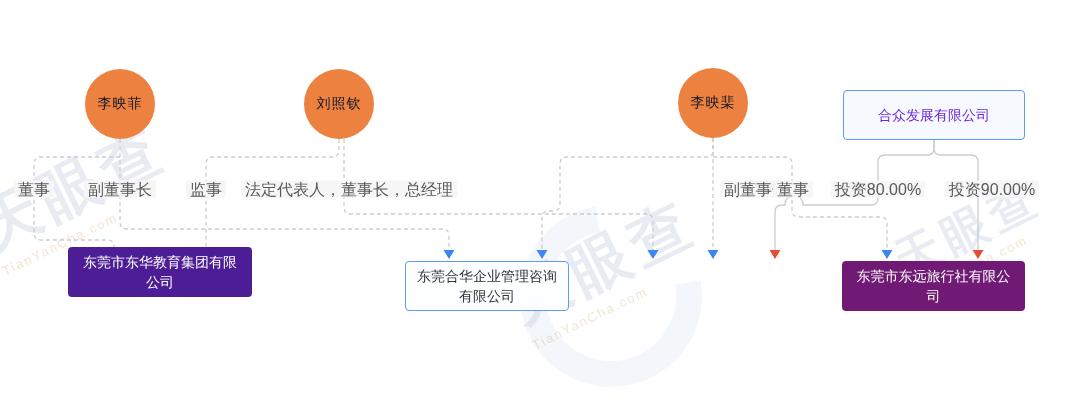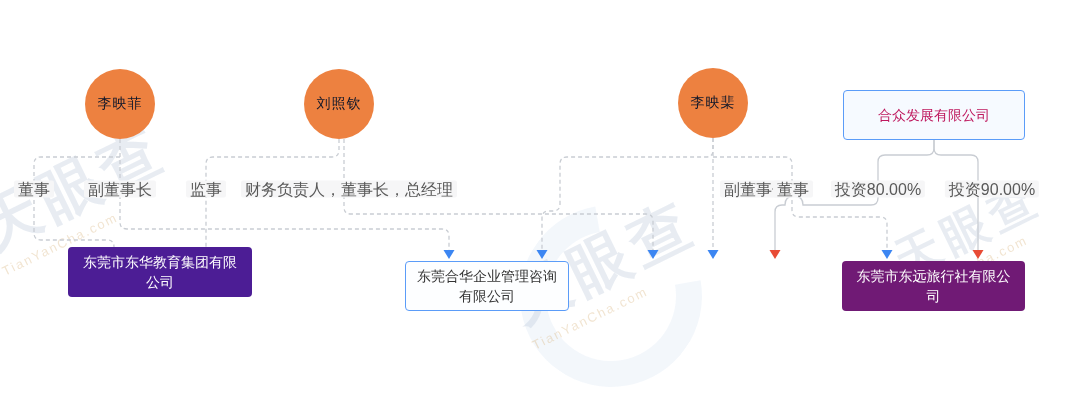--- a/index.html
+++ b/index.html
@@ -10,21 +10,21 @@
   .watermark .cn{font-size:46px;font-weight:bold;letter-spacing:6px;}
   .watermark .en{font-size:13px;letter-spacing:2px;color:#d8b27a;opacity:.9;margin-top:-4px;}
   .watermark.big .cn{font-size:60px;}
   .wm-ring{position:absolute;width:130px;height:130px;border:26px solid #eaf1f9;border-radius:50%;opacity:.55;z-index:0;border-top-color:transparent;transform:rotate(35deg);}
   svg.wires{position:absolute;left:0;top:0;z-index:1;}
   .role-label{position:absolute;z-index:2;transform:translate(-50%,-50%);background:#f6f6f7;color:#595959;font-size:16px;line-height:15px;padding:1px 4px;border-radius:2px;white-space:nowrap;}
   .person{position:absolute;z-index:2;border-radius:50%;display:flex;align-items:center;justify-content:center;color:#0f172a;font-size:14px;letter-spacing:1px;cursor:pointer;}
   .company{position:absolute;z-index:2;display:flex;align-items:center;justify-content:center;text-align:center;font-size:14px;line-height:20px;border-radius:4px;box-sizing:border-box;padding:4px 10px;cursor:pointer;}
   .company.solid{color:#fff;border:1px solid transparent;}
   .company.outline{color:#333;background:#fdfeff;}
-  .company.tint{color:#be185d;background:#f6faff;}
+  .company.tint{color:#6d28d9;background:#f6faff;}
 </style>
 </head>
 <body>
 
 <div class="canvas">
   <div class="wm-layer">
     <div class="wm-ring" style="left:520px;top:205px;"></div>
   <div class="watermark big" style="left: -34px; top: 196px; transform: rotate(-26deg);">
     <div class="cn">天眼查</div>
     <div class="en">TianYanCha.com</div>
@@ -54,21 +54,21 @@
       <path d="M713,157 L785,157 Q792,157 792,164 L792,210 Q792,217 799,217 L880,217 Q887,217 887,224 L887,250" fill="none" stroke="#c9cdd3" stroke-width="1.3" stroke-dasharray="4 3"></path>
       <path d="M881.5,250 L892.5,250 L887,259 Z" fill="#3c86f2"></path>
       <path d="M934,140 L934,148 Q934,155 927,155 L885,155 Q878,155 878,162 L878,198 Q878,205 871,205 L803,205 C803,198 799,196 794,196 C789,196 785,198 785,205 L782,205 Q775,205 775,212 L775,250" fill="none" stroke="#c9cdd3" stroke-width="1.3"></path>
       <path d="M769.5,250 L780.5,250 L775,259 Z" fill="#e84b35"></path>
       <path d="M934,140 L934,148 Q934,155 941,155 L971,155 Q978,155 978,162 L978,250" fill="none" stroke="#c9cdd3" stroke-width="1.3"></path>
       <path d="M972.5,250 L983.5,250 L978,259 Z" fill="#e84b35"></path>
     </svg>
 <div class="role-label" style="left: 34px; top: 189px;">董事</div>
     <div class="role-label" style="left: 120px; top: 189px;">副董事长</div>
     <div class="role-label" style="left: 206px; top: 189px;">监事</div>
-    <div class="role-label" style="left: 349px; top: 189px;">财务负责人，董事长，总经理</div>
+    <div class="role-label" style="left: 349px; top: 189px;">法定代表人，董事长，总经理</div>
     <div class="role-label" style="left: 756px; top: 189px;">副董事长</div>
     <div class="role-label" style="left: 793px; top: 189px;">董事</div>
     <div class="role-label" style="left: 878px; top: 189px;">投资80.00%</div>
     <div class="role-label" style="left: 992px; top: 189px;">投资90.00%</div>
     <div class="person" style="left: 85px; top: 69px; height: 70px; width: 70px; background: rgb(237, 129, 64);">
     <span>李映菲</span>
   </div>
     <div class="person" style="left: 304px; top: 69px; height: 70px; width: 70px; background: rgb(237, 129, 64);">
     <span>刘照钦</span>
   </div>

